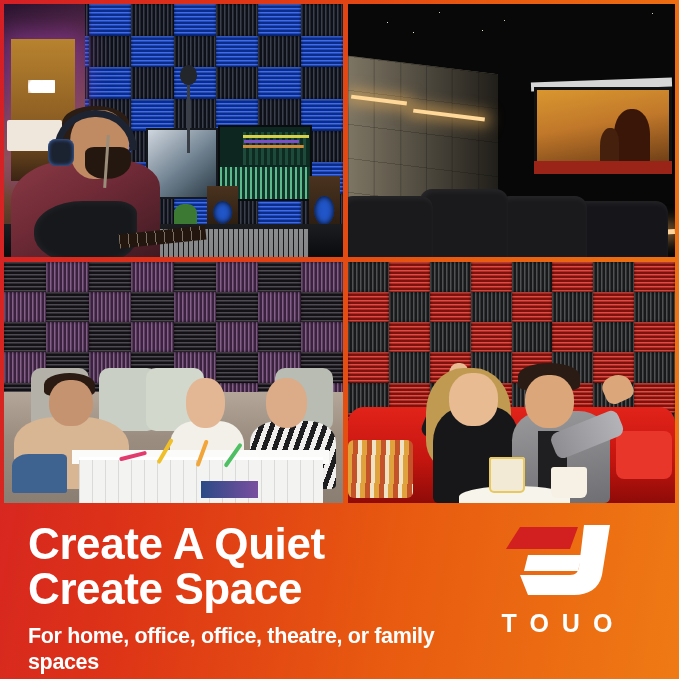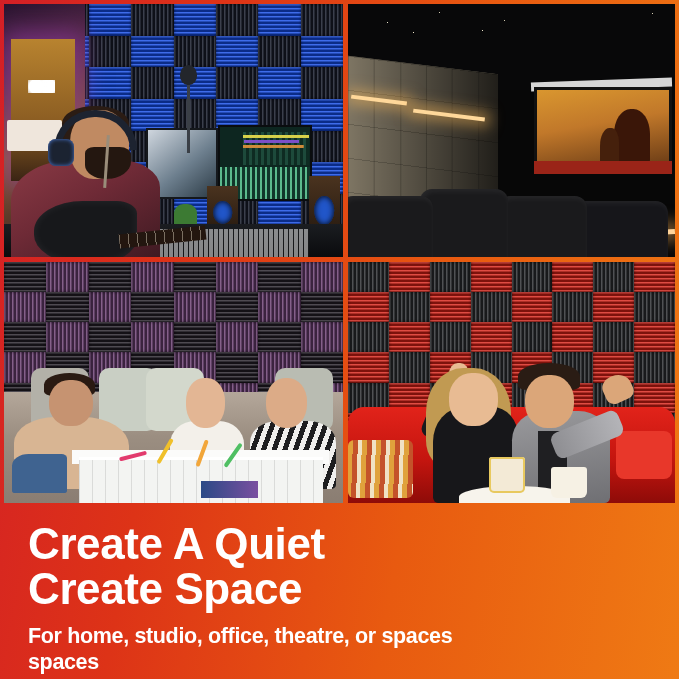--- a/index.html
+++ b/index.html
@@ -805,17 +805,29 @@
       <div class="tray"></div>
       <div class="mug1"></div>
       <div class="mug2"></div>
     </div>
   </div>
 
   <div class="banner">
     <div class="btext">
       <div class="headline">Create A Quiet</div>
       <div class="headline">Create Space</div>
-      <div class="subline">For home, studio, office, theatre, or spaces spaces</div>
+      <div class="subline">For home, office, office, theatre, or family spaces</div>
     </div>
 
+    <div class="logo">
+      <div class="mark">
+        <svg viewBox="0 0 118 74" width="118" height="74" aria-hidden="true">
+
+          <polygon points="22,4 80,4 72,26 8,26" fill="#d1201f"></polygon>
+
+          <path d="M86,2 L112,2 L104,52 C101,66 90,72 76,72 L30,72 L22,52 L72,52 C78,52 80,49 81,44 Z" fill="#ffffff"></path>
+          <path d="M30,32 L84,32 L80,48 L26,48 Z" fill="#ffffff"></path>
+        </svg>
+      </div>
+      <div class="wordmark">TOUO</div>
+    </div>
   </div>
 </div>
 
 </body></html>

